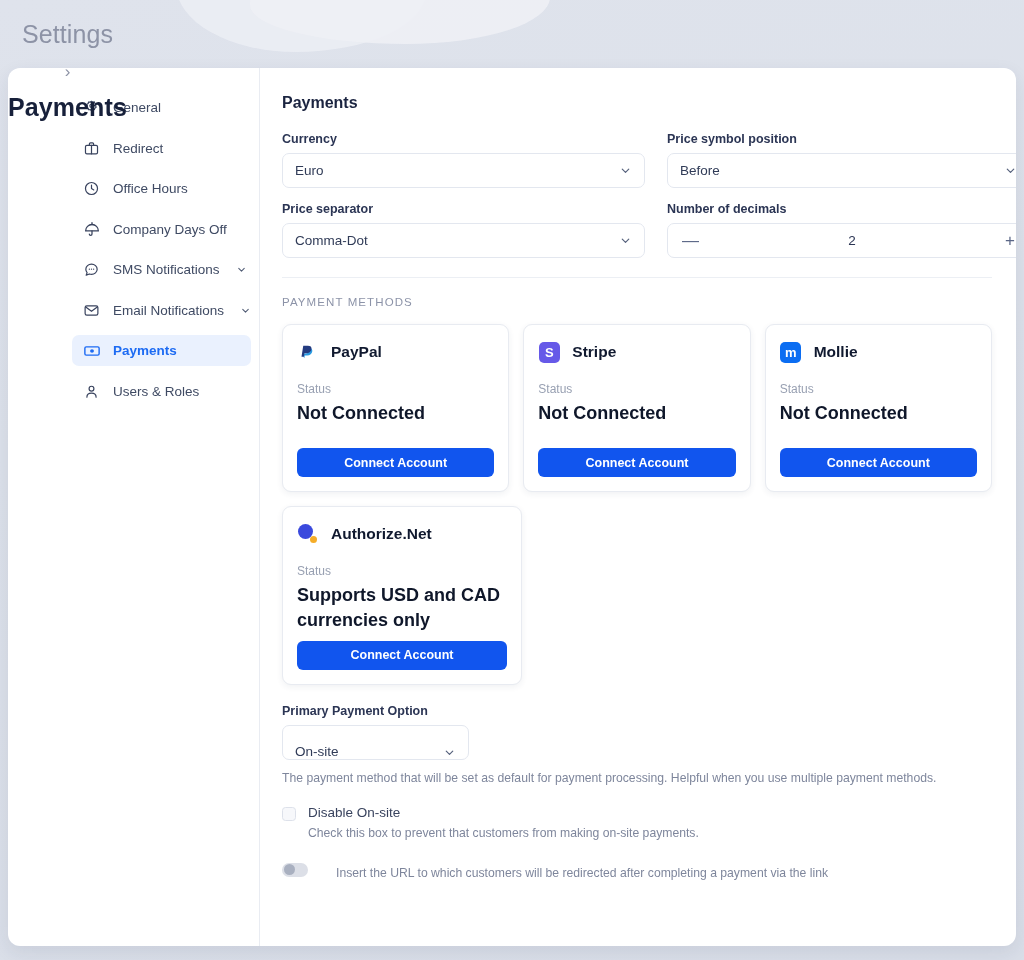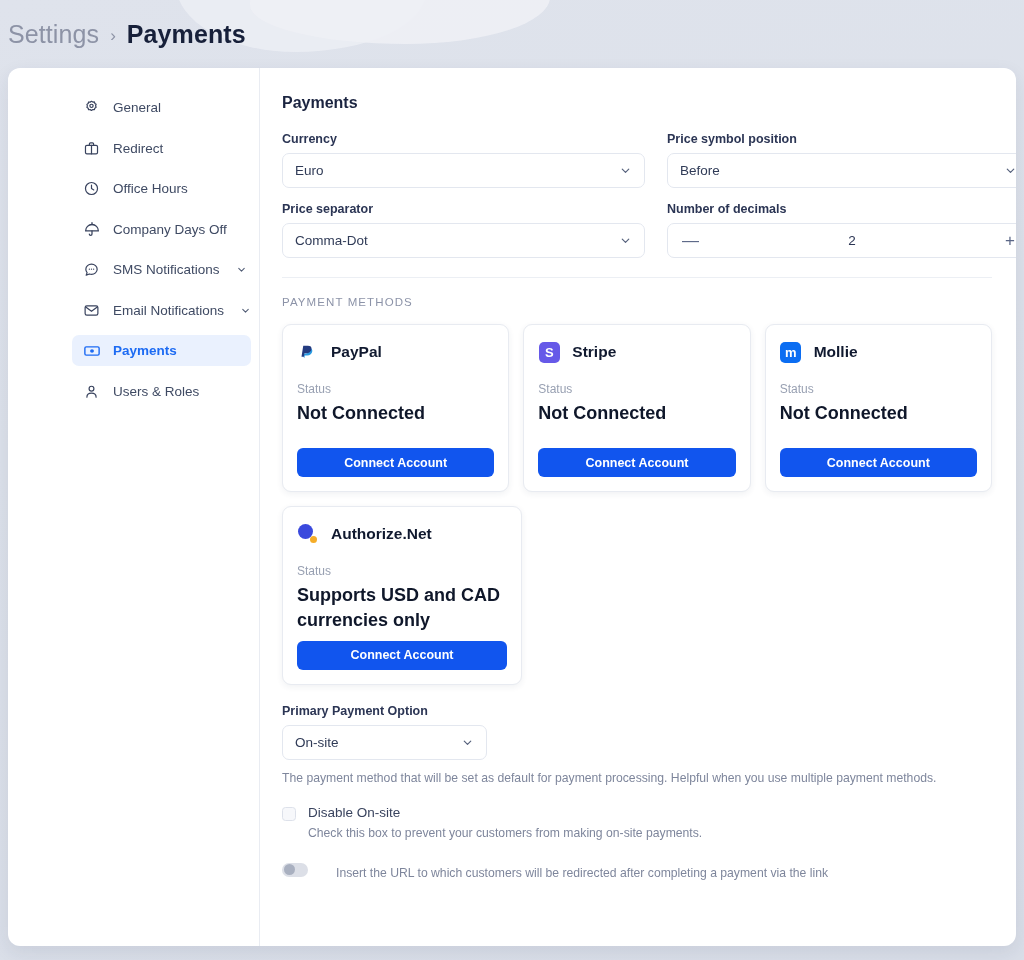--- a/index.html
+++ b/index.html
@@ -34,20 +34,21 @@
     border-radius: 50% 50% 48% 52% / 70% 64% 36% 30%;
     opacity: .9;
   }
 
   
   .breadcrumb {
     position: absolute;
     left: 8px; top: 20px;
     display: flex; align-items: center; gap: 11px;
     z-index: 3;
+    flex-direction: column;
   }
   .crumb-root {
     font-size: 25px;
     color: #8d93a6;
     letter-spacing: .1px;
   }
   .crumb-sep {
     font-size: 17px;
     color: #8d93a6;
     margin-top: 2px;
@@ -268,21 +269,22 @@
   }
 
   
   .primary-label {
     font-size: 12.5px;
     font-weight: bold;
     color: #2b3554;
     margin-bottom: 7px;
   }
   .primary-select {
-    width: 205px;
+    width: 187px;
+    align-items: flex-end;
   }
   .hint {
     font-size: 12.2px;
     color: #7e869c;
     margin-top: 11px;
   }
   .opt-row {
     display: flex;
     align-items: flex-start;
     gap: 12px;
@@ -561,21 +563,21 @@
             </svg>
         </span>
       </div>
       <div class="hint">The payment method that will be set as default for payment processing. Helpful when you use multiple payment methods.</div>
     </div>
 
     <div class="opt-row">
       <span class="checkbox"></span>
       <div>
         <div class="opt-title">Disable On-site</div>
-        <div class="opt-desc">Check this box to prevent your customers from making on-site payments.</div>
+        <div class="opt-desc">Check this box to prevent that customers from making on-site payments.</div>
       </div>
     </div>
 
     <div class="opt-row">
       <span class="toggle">
         <span class="knob"></span>
       </span>
       <div class="opt-body-indent">
         <div class="opt-desc">Insert the URL to which customers will be redirected after completing a payment via the link</div>
       </div>

